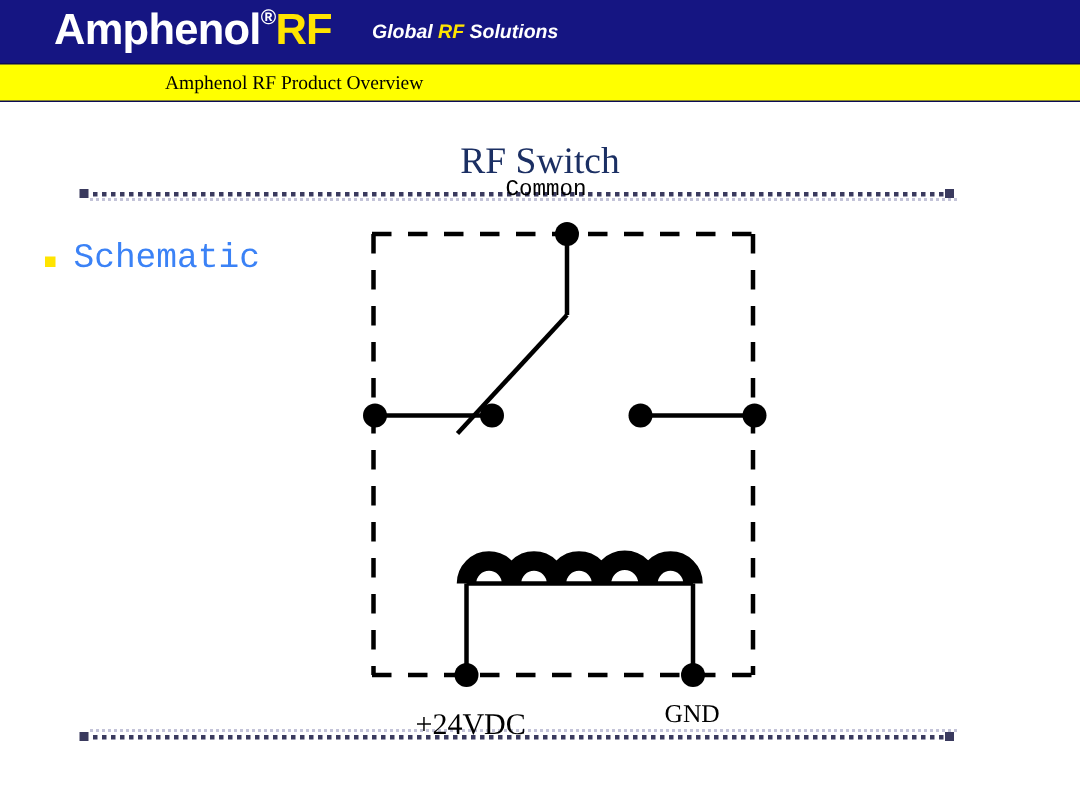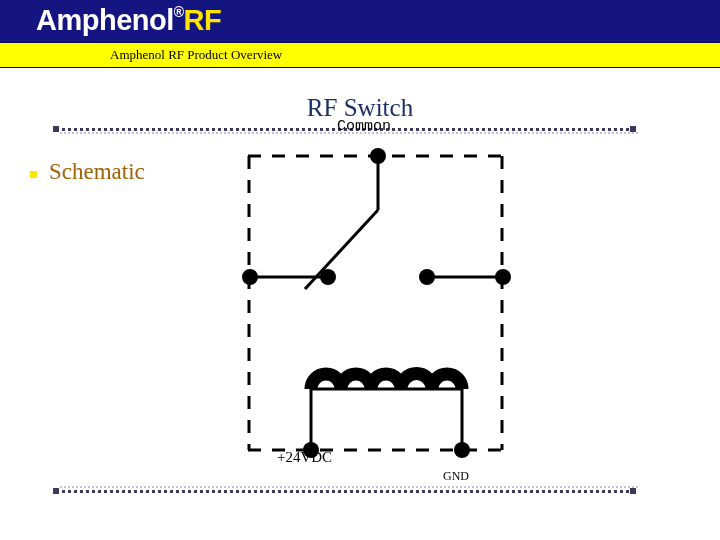--- a/index.html
+++ b/index.html
@@ -140,23 +140,23 @@
   }
   #bullet-square {
     width: 7px;
     height: 7px;
     background: #ffe400;
     flex: 0 0 auto;
     position: relative;
     top: 2px;
   }
   #bullet-label {
-    font-family: Liberation Serif, serif;
+    font-family: Liberation Mono, monospace;
     font-size: 23px;
-    color: #a16207;
+    color: #3b82f6;
     line-height: 28px;
     white-space: nowrap;
   }
 
   
   #schematic {
     position: absolute;
     left: 0;
     top: 0;
     width: 720px;
@@ -168,32 +168,33 @@
   .sch-label {
     position: absolute;
     font-family: "Liberation Serif", serif;
     color: #000000;
     white-space: nowrap;
     line-height: 18px;
   }
   #label-common  { left: 337px; top: 118px; font-size: 15px; font-family: Liberation Mono, monospace; }
   #label-nc      { left: 99px;  top: 263px; font-size: 15px; }
   #label-no      { left: 522px; top: 270px; font-size: 15px; }
-  #label-vdc     { left: 277px; top: 448px; font-size: 15px; }
-  #label-gnd     { left: 443px; top: 467px; font-size: 12px; }
+  #label-vdc     { left: 277px; top: 474px; font-size: 20px; }
+  #label-gnd     { left: 443px; top: 467px; font-size: 17px; }
 </style>
 </head>
 <body>
 
 <div id="slide">
 
   <div id="header-band"></div>
 
   <div id="brand"><span>Amphenol</span><span class="reg">®</span><span class="rf">RF</span></div>
 
+  <div id="tagline"><span>Global </span><span class="rf">RF</span><span> Solutions</span></div>
 
   <div id="subtitle-band"></div>
   <div id="slide-title">RF Switch</div>
 
   <div id="subtitle-text">Amphenol RF Product Overview</div>
 
   <div id="divider-top-shadow" class="divider-shadow"></div>
   <div id="divider-top" class="divider"></div>
   <div id="divider-top-cap-l" class="divider-cap"></div>
   <div id="divider-top-cap-r" class="divider-cap"></div>

